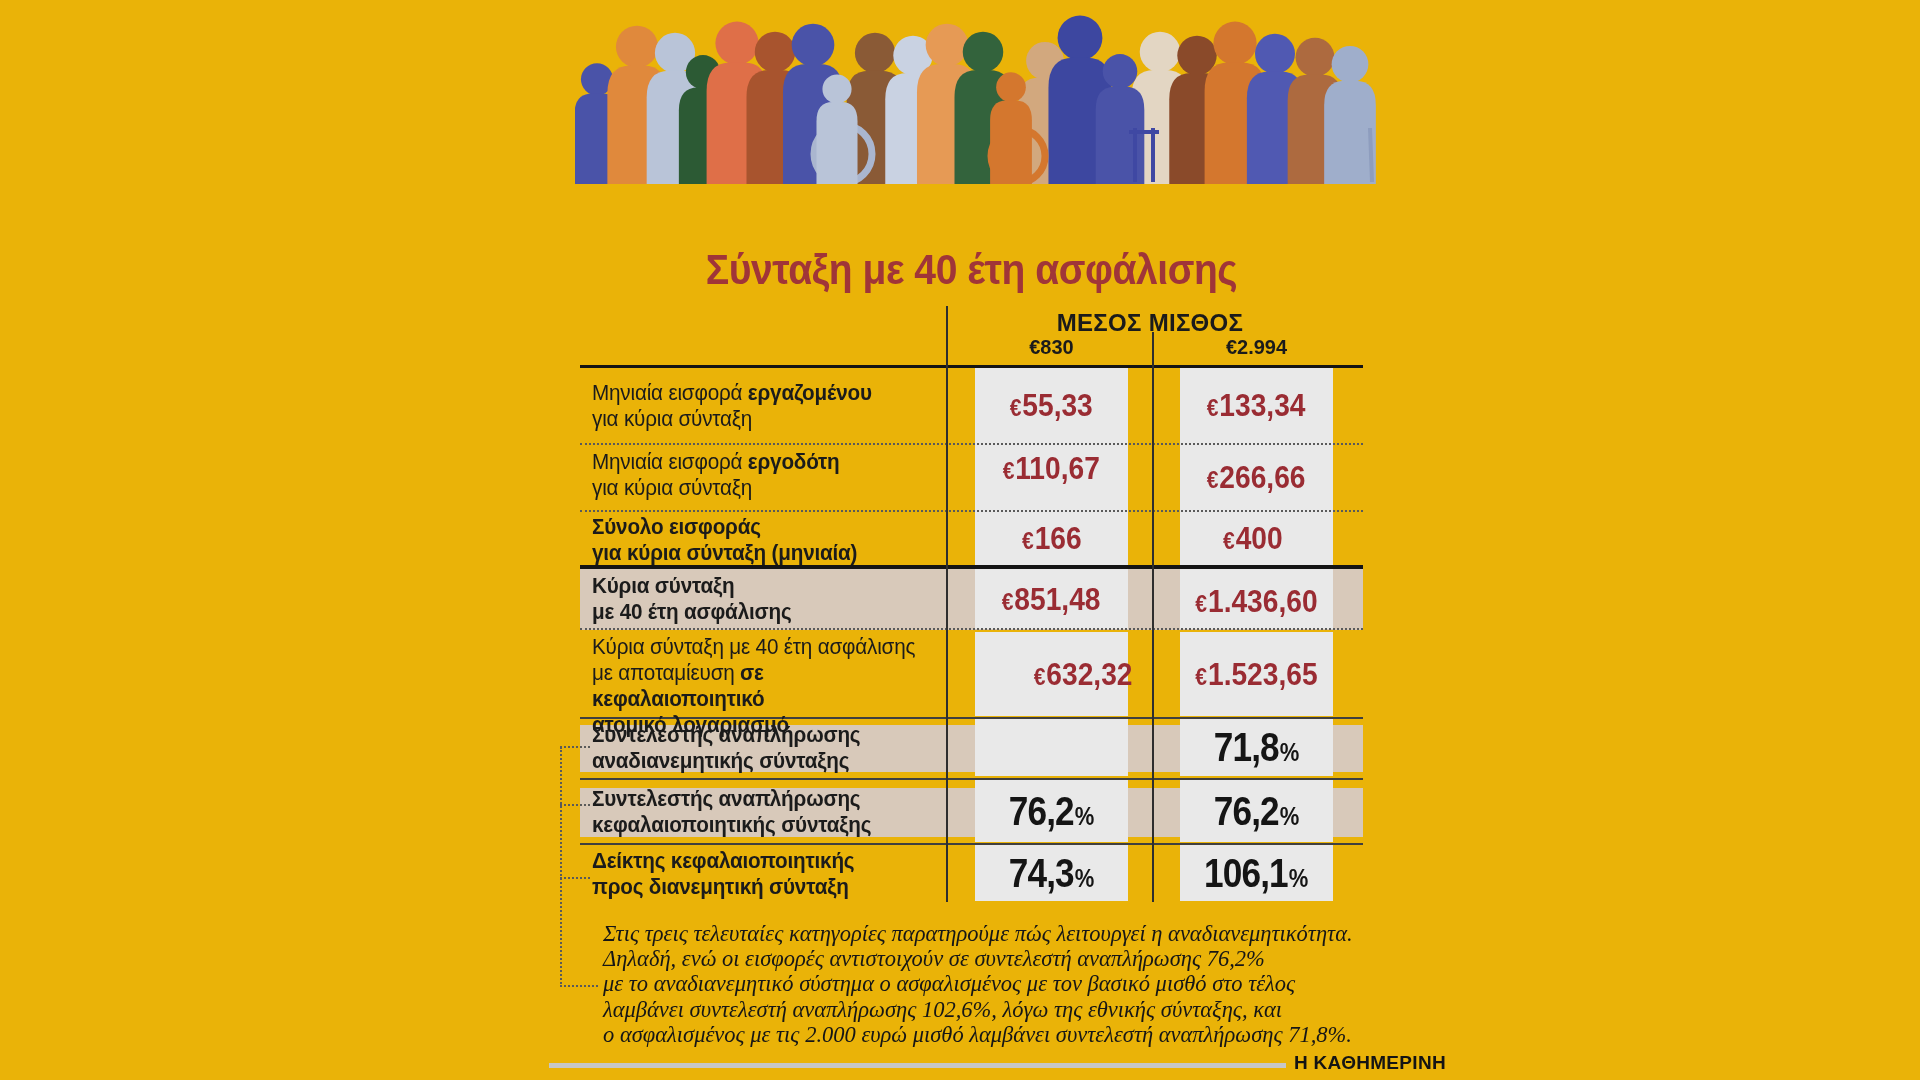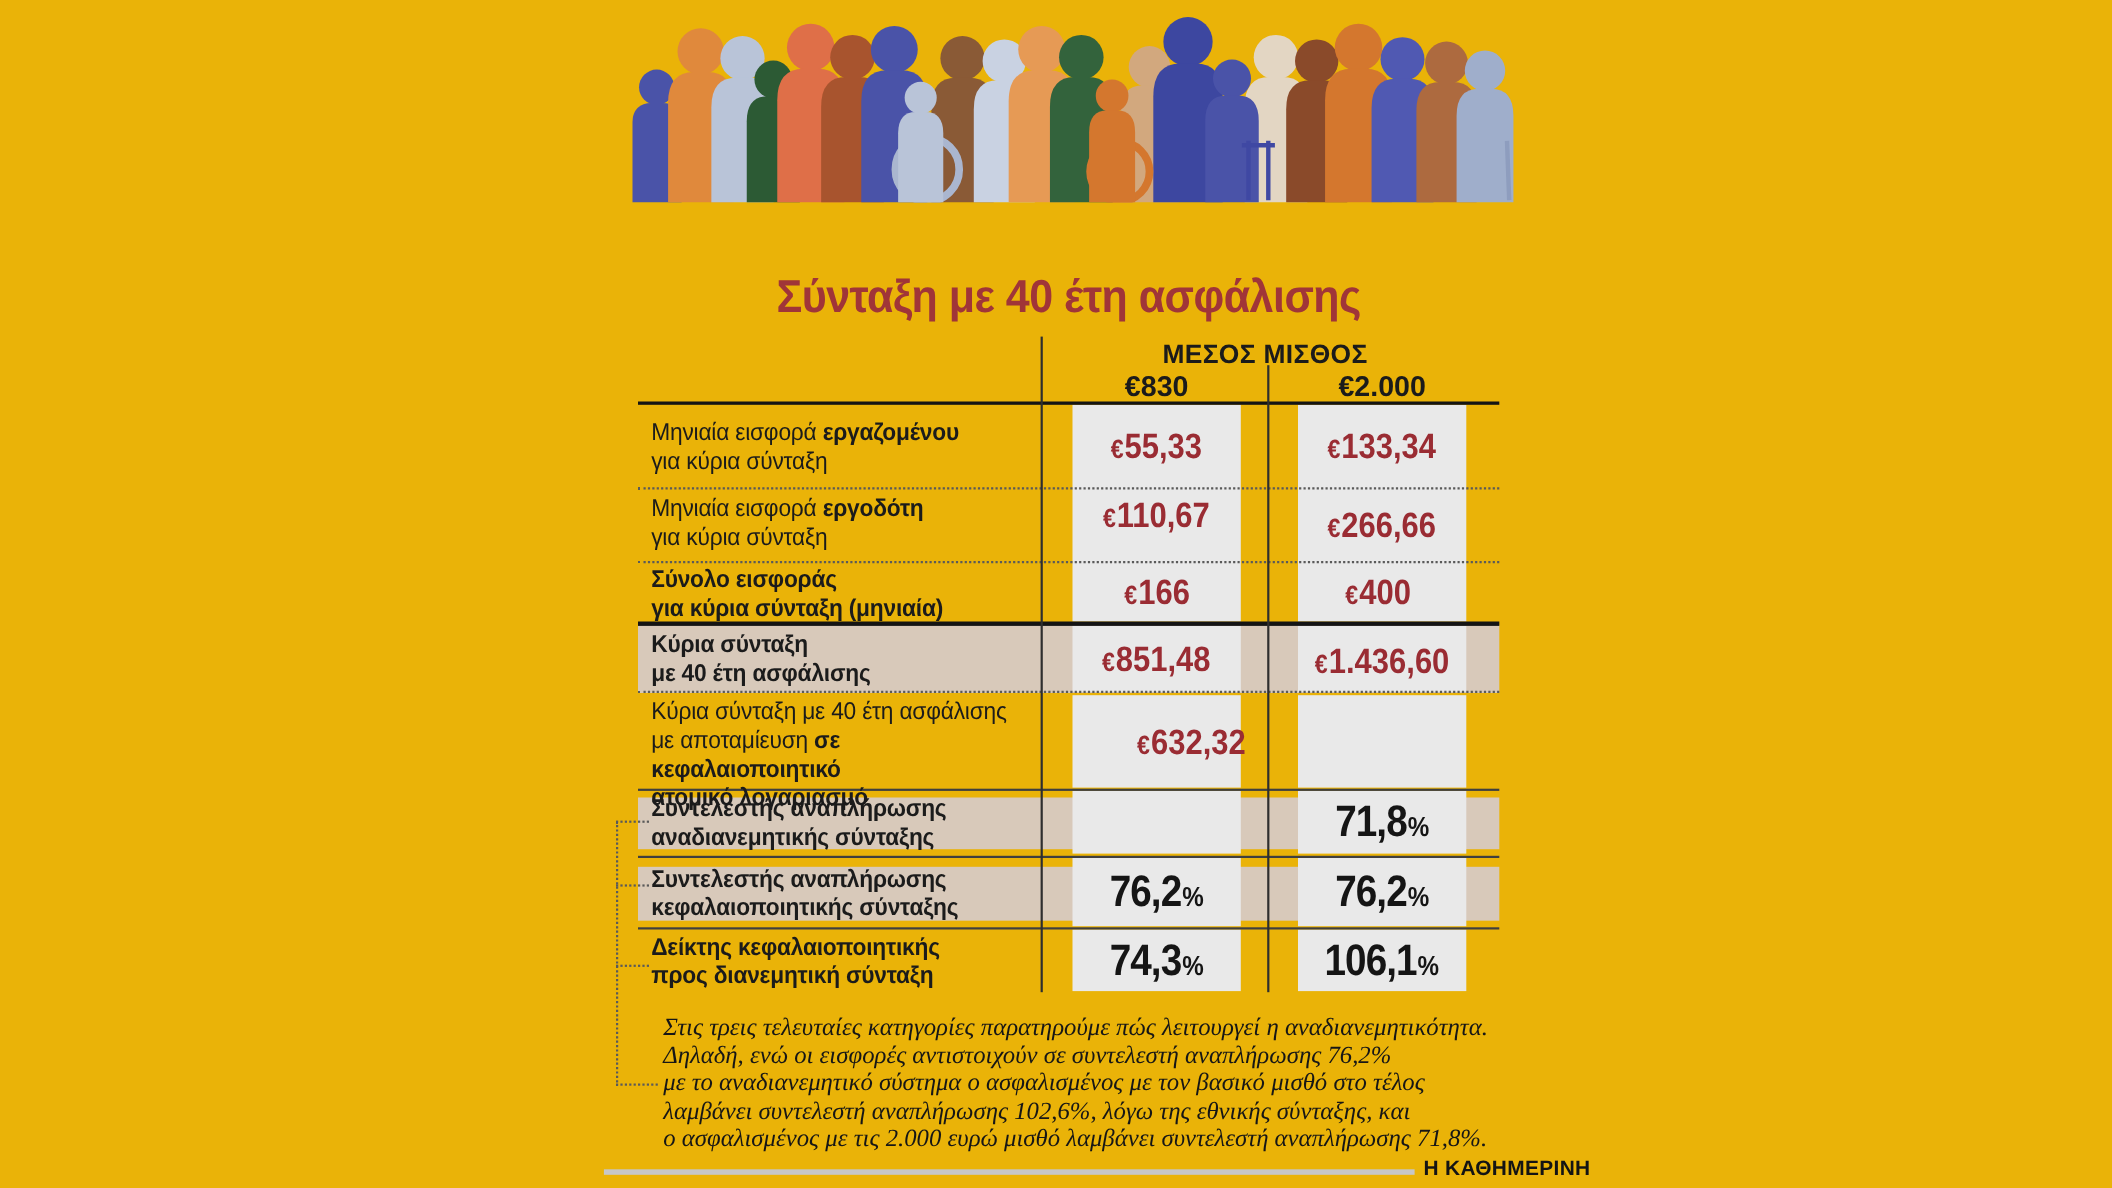--- a/index.html
+++ b/index.html
@@ -8,21 +8,21 @@
 
   
   .title{position:absolute;left:580px;width:783px;top:246px;text-align:center;
          font-size:42px;font-weight:bold;color:var(--accent-red,#a03538);
          transform:scaleX(.93);transform-origin:center;letter-spacing:-.5px;}
 
   
   .grp-head{position:absolute;left:947px;width:406px;top:309px;text-align:center;
             font-size:24px;font-weight:bold;letter-spacing:.3px;}
   .col-head{position:absolute;width:153px;top:336px;text-align:center;
-            font-size:26px;font-weight:bold;}
+            font-size:20px;font-weight:bold;}
 
   
   .tan{position:absolute;left:580px;width:783px;background:var(--tan-row,#d8c9ba);}
   .gbox{position:absolute;width:153px;background:var(--value-box,#e9e9e9);}
 
   
   .hline{position:absolute;left:580px;width:783px;background:#141414;}
   .thin{position:absolute;left:580px;width:783px;height:2px;background:#3f3f3f;}
   .dots{position:absolute;left:580px;width:783px;height:0;border-top:2px dotted #5a5a5a;}
   .vline{position:absolute;width:2px;background:#2e2e2e;}
@@ -97,21 +97,21 @@
     <use href="#p" fill="#d4772e" transform="translate(436,178) scale(1.10)"></use>
     <use href="#p" fill="#4a53a8" transform="translate(545,178) scale(1.28)"></use>
     <path d="M560,122 L560,176 M578,122 L578,176 M554,126 L584,126" stroke="#3f48a3" stroke-width="4" fill="none"></path>
     <path d="M795,122 L797,176" stroke="#8e9dbe" stroke-width="4"></path>
   </svg>
 
   <div class="title">Σύνταξη με 40 έτη ασφάλισης</div>
 
   <div class="grp-head">ΜΕΣΟΣ ΜΙΣΘΟΣ</div>
   <div class="col-head" style="left:975px;">€830</div>
-  <div class="col-head" style="left:1180px;">€2.000</div>
+  <div class="col-head" style="left:1180px;">€2.994</div>
 
   <div class="tan" style="top:568px;height:62px;"></div>
   <div class="tan" style="top:725px;height:47px;"></div>
   <div class="tan" style="top:788px;height:49px;"></div>
 
   <div class="gbox" style="left:975px;top:368px;height:197px;"></div>
   <div class="gbox" style="left:1180px;top:368px;height:197px;"></div>
   <div class="gbox" style="left:975px;top:569px;height:60px;"></div>
   <div class="gbox" style="left:1180px;top:569px;height:60px;"></div>
   <div class="gbox" style="left:975px;top:632px;height:84px;"></div>
@@ -195,20 +195,23 @@
     </div>
   <div class="val-cell red" style="left:1180px;top:445px;height:65px;">
       <span class="val"><span class="cur">€</span><span class="num">266,66</span></span>
     </div>
   <div class="val-cell red" style="left:1176px;top:512px;height:53px;text-align:center;">
       <span class="val"><span class="cur">€</span><span class="num">400</span></span>
     </div>
   <div class="val-cell red" style="left:1180px;top:569px;height:64px;">
       <span class="val"><span class="cur">€</span><span class="num">1.436,60</span></span>
     </div>
+  <div class="val-cell red" style="left:1180px;top:632px;height:84px;">
+      <span class="val"><span class="cur">€</span><span class="num">1.523,65</span></span>
+    </div>
   <div class="val-cell dark" style="left:1180px;top:719px;height:57px;">
       <span class="val"><span class="num">71,8</span><span class="pct">%</span></span>
     </div>
   <div class="val-cell dark" style="left:1180px;top:780px;height:62px;">
       <span class="val"><span class="num">76,2</span><span class="pct">%</span></span>
     </div>
   <div class="val-cell dark" style="left:1180px;top:845px;height:56px;">
       <span class="val"><span class="num">106,1</span><span class="pct">%</span></span>
     </div>
 

